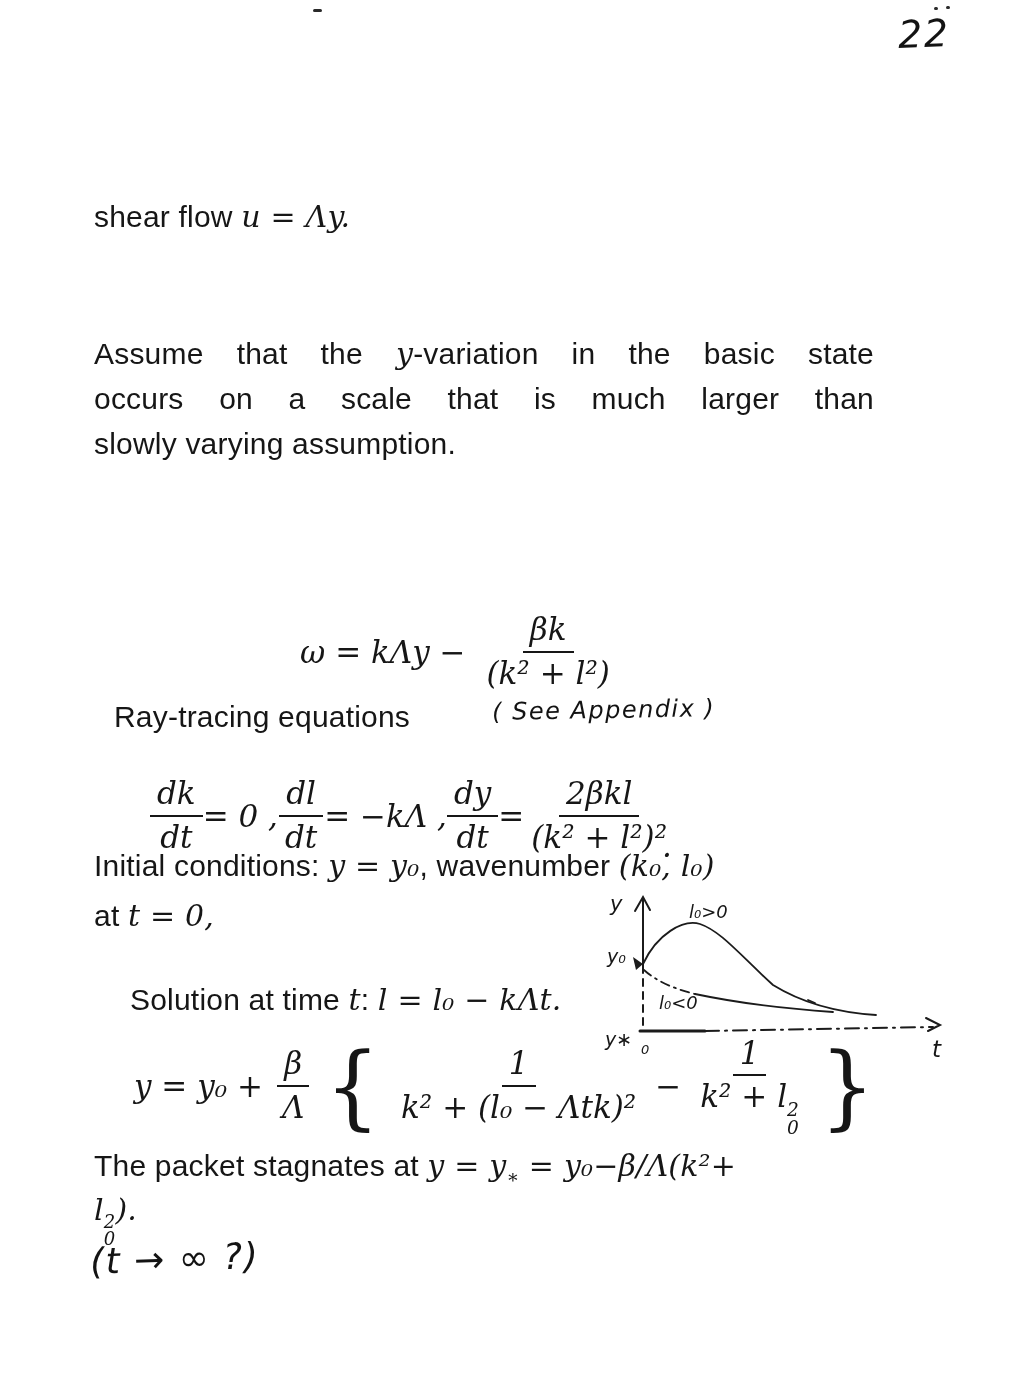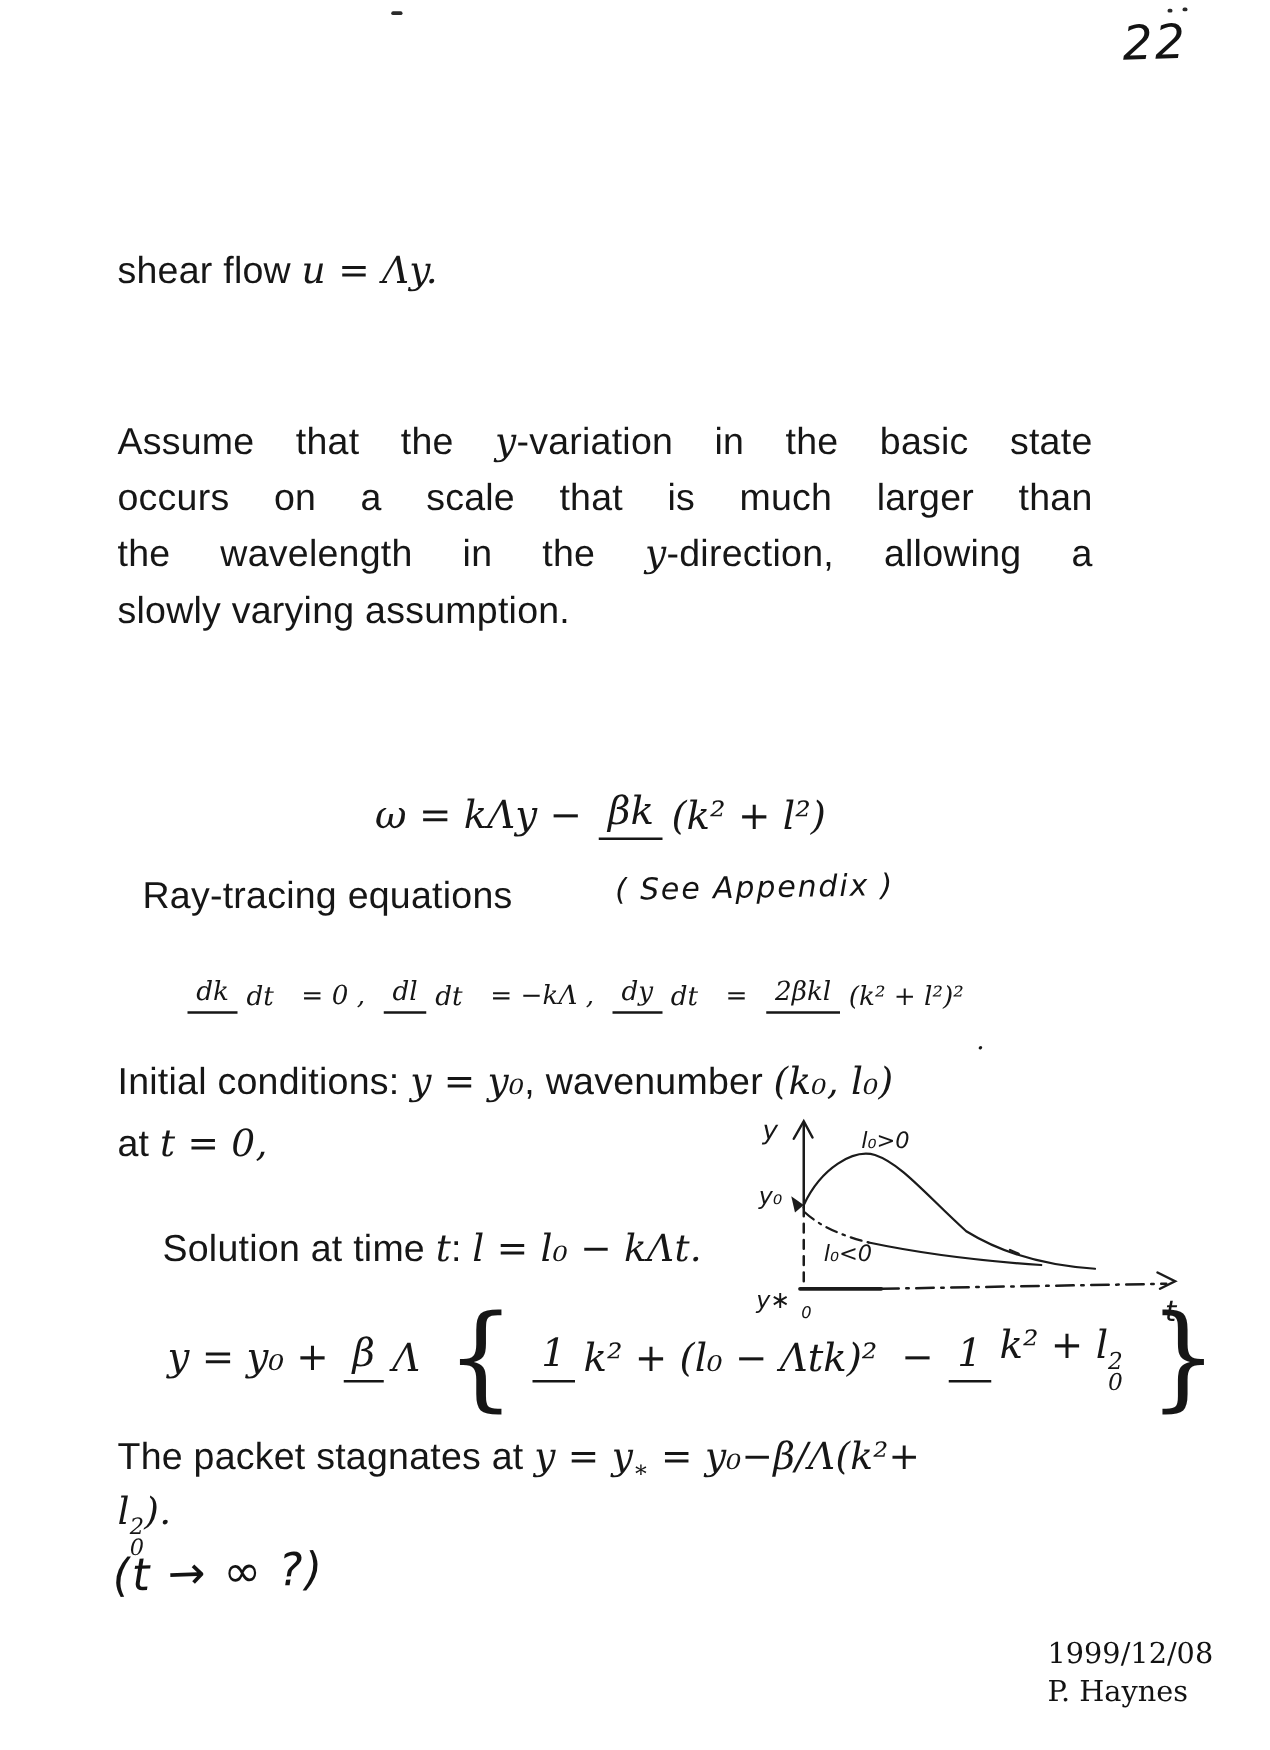--- a/index.html
+++ b/index.html
@@ -9,21 +9,21 @@
     font-family:"Liberation Sans",sans-serif;
   }
   .abs{position:absolute;}
   .txt{font-size:30px;letter-spacing:.2px;color:#161616;}
   .m{font-family:"DejaVu Serif",serif;font-style:italic;}
   .hand{font-family:"DejaVu Sans",sans-serif;font-style:italic;letter-spacing:1.5px;color:#131313;}
   .jline{text-align:justify;text-align-last:justify;}
   .line{white-space:nowrap;}
   
   .eq{display:flex;align-items:center;}
-  .frac{display:inline-flex;flex-direction:row;align-items:center;vertical-align:middle;}
+  .frac{display:inline-flex;flex-direction:column;align-items:center;vertical-align:middle;}
   .frac .num{padding:0 7px 3px;border-bottom:2.2px solid #161616;text-align:center;line-height:1.15;}
   .frac .den{padding:3px 7px 0;text-align:center;line-height:1.15;}
   .brace{font-family:"DejaVu Serif",serif;font-size:86px;line-height:1;font-style:normal;
          transform:scaleY(1.06);margin:0 2px;font-weight:400;}
   sub.lowast{font-size:.62em;vertical-align:-.35em;letter-spacing:0;}
   .stk{display:inline-flex;flex-direction:column;align-items:flex-start;
        font-size:.6em;line-height:.95;vertical-align:-.45em;font-style:italic;}
   .stk span{display:block;}
   .fig-label{font-family:"DejaVu Sans",sans-serif;font-style:italic;}
   .footer{font-family:"DejaVu Serif",serif;font-size:23px;line-height:31px;color:#121212;}
@@ -40,36 +40,35 @@
 
   <div class="abs hand" style="left:898px;top:12px;font-size:38px;transform:rotate(-2deg);">22</div>
 
   <div class="abs txt" style="left:94px;top:192px;width:772px;line-height:50px;">
     <div class="line"><span>shear flow </span><span class="m">u = Λy.</span></div>
   </div>
 
   <div class="abs txt" style="left:94px;top:331px;width:780px;line-height:45px;">
     <div class="jline"><span>Assume that the </span><span class="m">y</span><span>-variation in the basic state</span></div>
     <div class="jline">occurs on a scale that is much larger than</div>
-    <div class="jline"><span>the wavelength in the </span><span class="m">y</span><span>-direction, allowing a</span></div>
     <div>slowly varying assumption.</div>
   </div>
 
   <div class="abs eq" style="left:300px;top:606px;height:92px;gap:14px;font-size:31px;">
     <span class="m">ω = kΛy −</span>
     <span class="frac">
       <span class="num m">βk</span>
       <span class="den m">(k² + l²)</span>
     </span>
   </div>
 
   <div class="abs txt" style="left:94px;top:700px;margin-left:20px;">Ray-tracing equations</div>
   <div class="abs hand" style="left:492px;top:696px;font-size:24px;transform:rotate(-1deg);">( See Appendix )</div>
 
-  <div class="abs eq" style="left:150px;top:748px;height:96px;gap:15px;font-size:21px;">
+  <div class="abs eq" style="left:150px;top:768px;height:96px;font-size:31px;">
     <span class="frac">
       <span class="num m">dk</span>
       <span class="den m">dt</span>
     </span>
     <span class="m">= 0 ,</span>
     <span class="frac">
       <span class="num m">dl</span>
       <span class="den m">dt</span>
     </span>
     <span class="m">= −kΛ ,</span>
@@ -138,18 +137,14 @@
   </div>
 
   <div class="abs txt line" style="left:94px;top:1148px;"><span>The packet stagnates at </span><span class="m"><span>y = y</span><sub class="lowast">∗</sub><span> = y₀−β/Λ(k²+</span></span></div>
   <div class="abs txt line m" style="left:94px;top:1192px;"><span>l</span><span class="stk">
         <span>2</span>
         <span>0</span>
       </span><span>).</span></div>
 
   <div class="abs hand" style="left:90px;top:1238px;font-size:36px;transform:rotate(-2deg);">(t → ∞  ?)</div>
 
-  <div class="abs footer" style="left:838px;top:1308px;">
-    <div>1999/12/08</div>
-    <div>P. Haynes</div>
-  </div>
 
 </div>
 
 </body></html>

